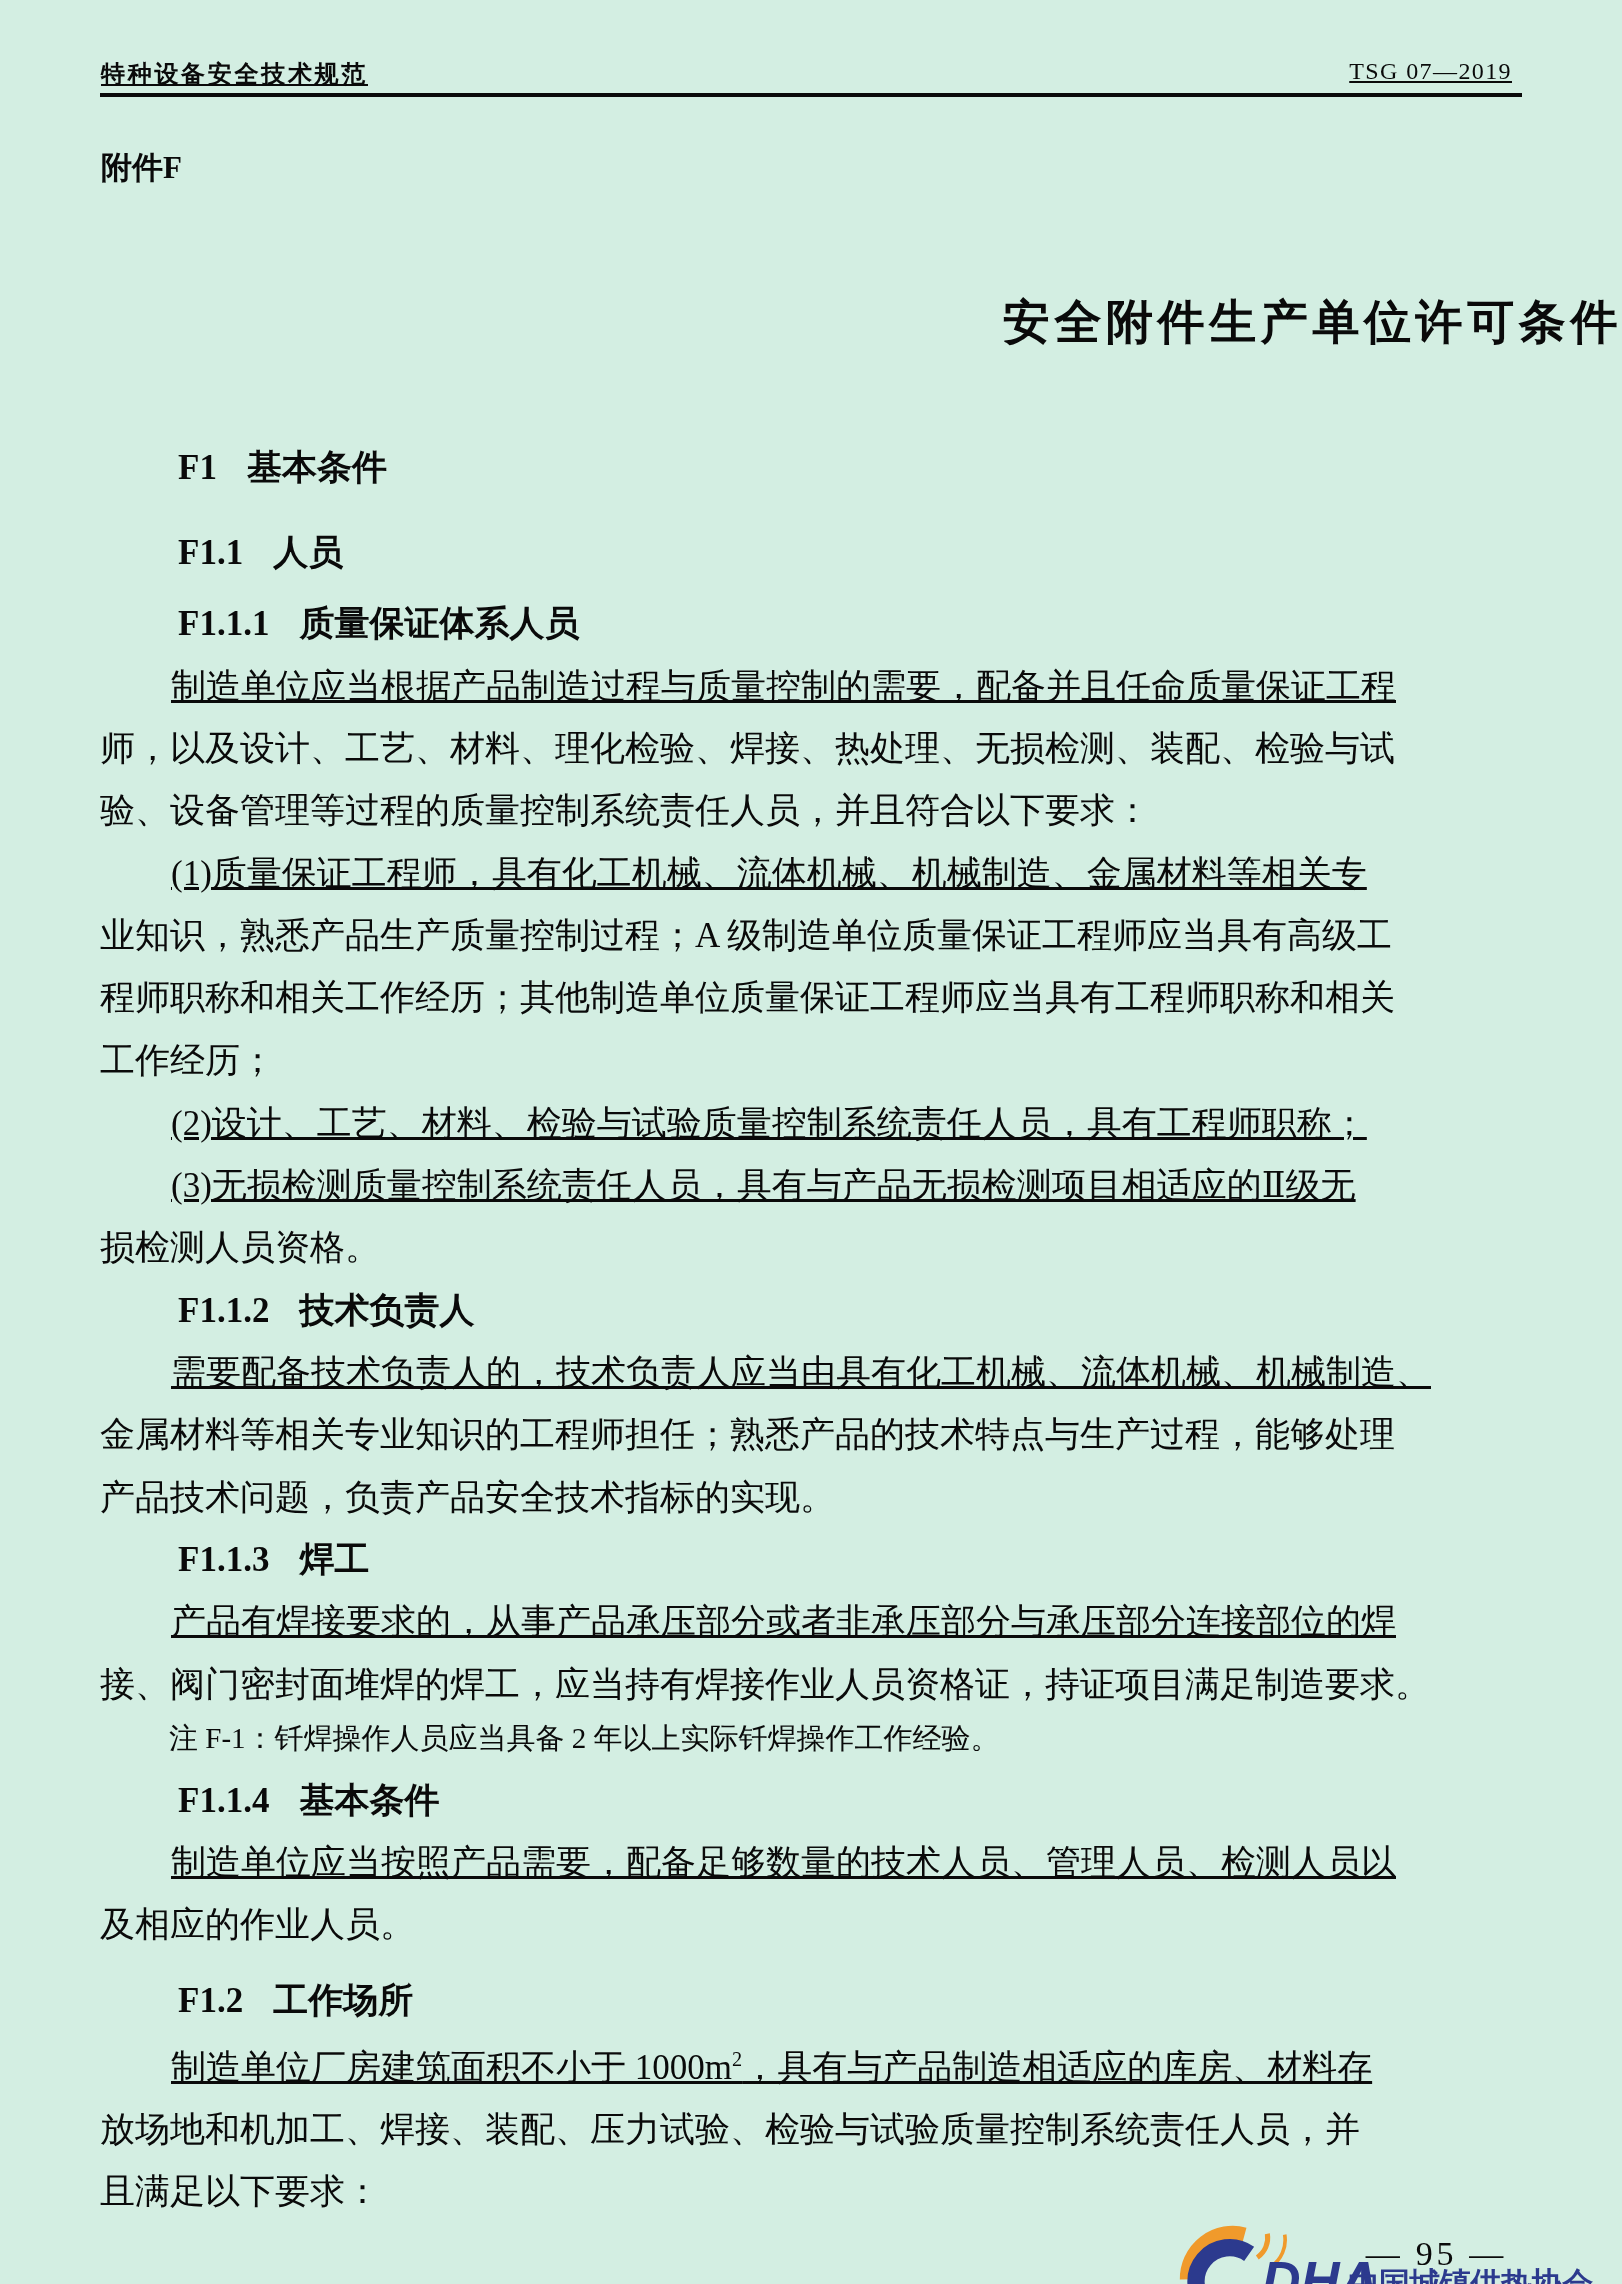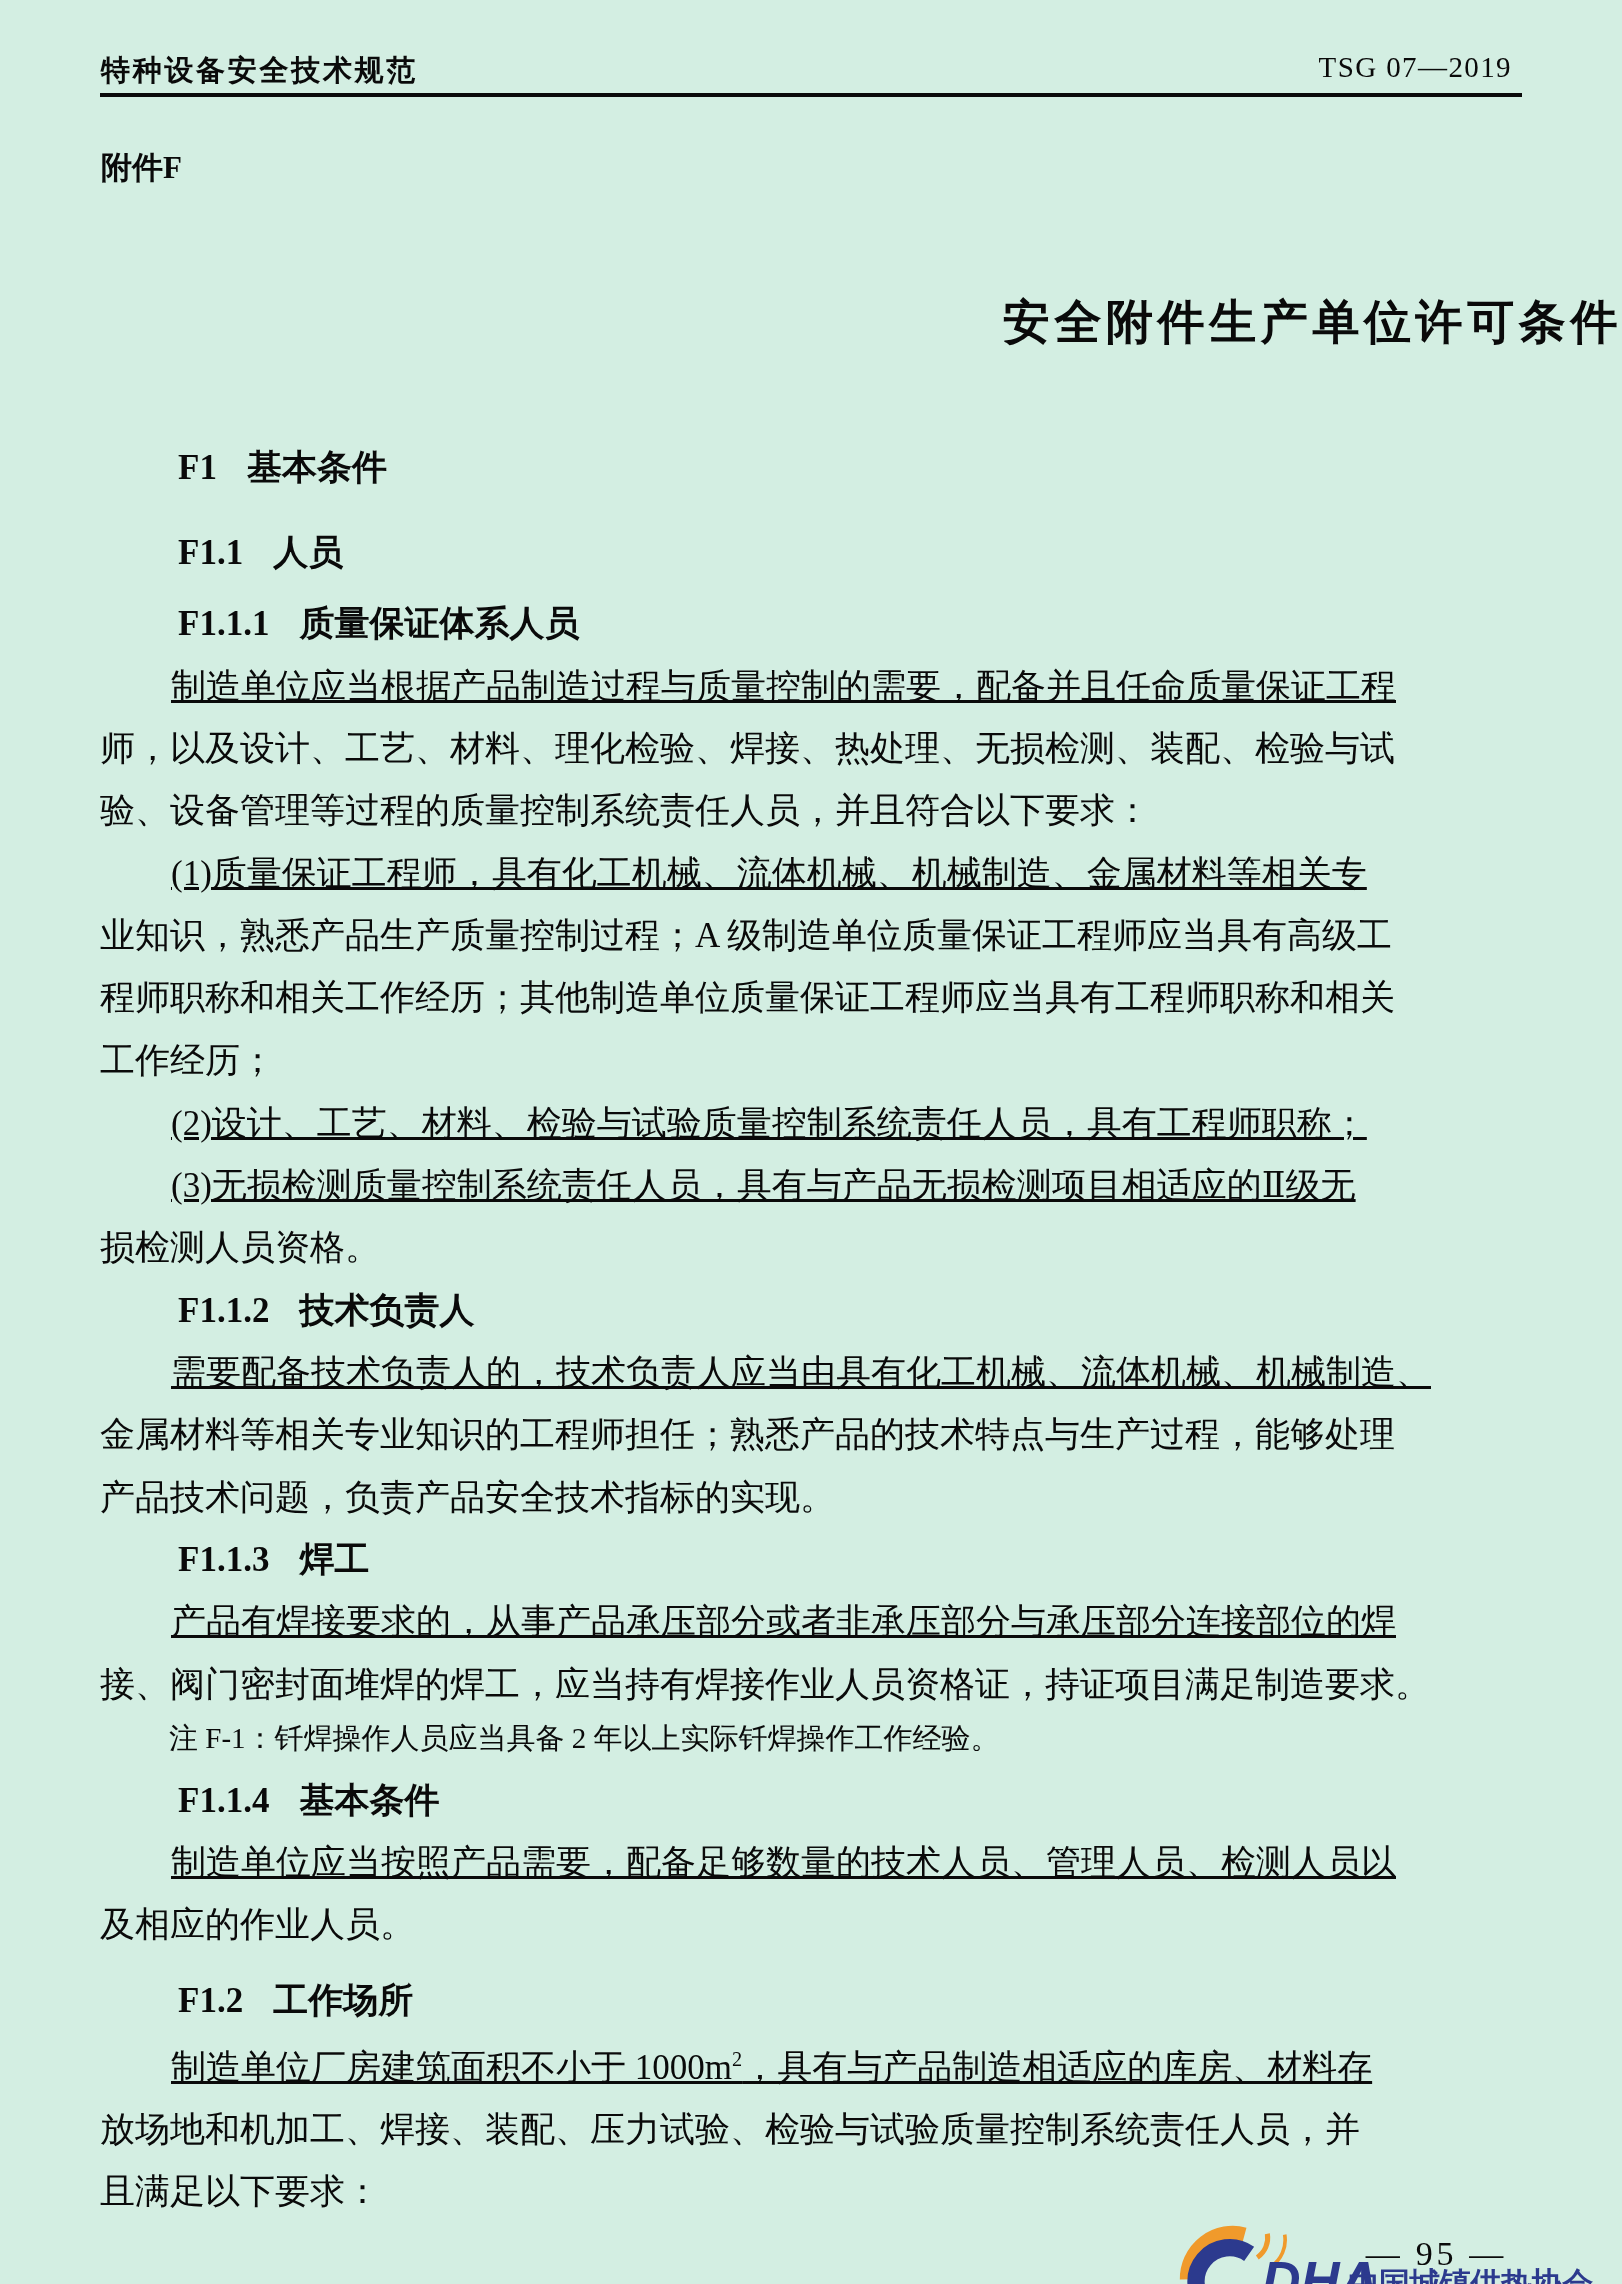--- a/index.html
+++ b/index.html
@@ -15,21 +15,21 @@
   .ln {
     position:absolute;
     left:100px; width:1422px;
     font-size:35px; line-height:1.08;
     white-space:nowrap;
   }
   .hd { font-weight:bold; padding-left:78px; }
   .hgap { margin-left:30px; }
   .ind { padding-left:71px;text-decoration:underline; }
   .note { font-size:29px; padding-left:69px; }
-  .hdr { position:absolute; top:51px; font-size:29px; }
+  .hdr { position:absolute; top:58px; font-size:24px;text-decoration:underline; }
   .hdr-left { left:101px; font-weight:bold; letter-spacing:2.7px; }
   .hdr-right { right:110px; font-weight:500; letter-spacing:1.4px; }
   .rule { position:absolute; left:100px; top:93px; width:1422px; height:3.7px; background:#0a0a0a; }
   .annex { position:absolute; left:101px; top:147px; font-size:31px; font-weight:bold; }
   .title {
     position:absolute; left:0; top:291px; width:100%;
     text-align:right; font-size:47px; font-weight:bold; letter-spacing:4.6px;
   }
   sup.sq { font-size:0.58em; vertical-align:super; line-height:0; }
   .footer-logo { position:absolute; left:1172px; top:2221px; width:425px; height:98px; z-index:1; }

